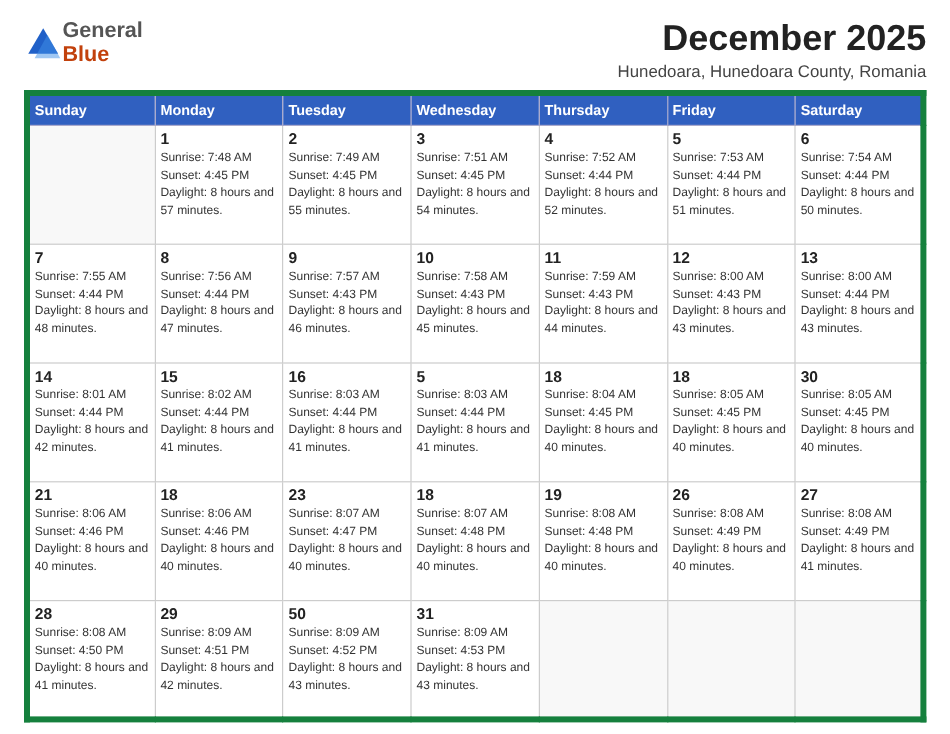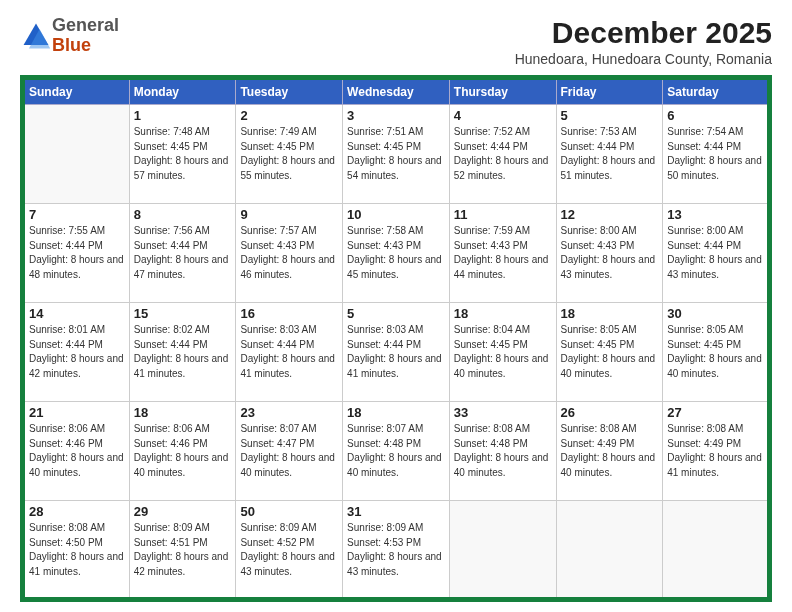--- a/index.html
+++ b/index.html
@@ -320,21 +320,21 @@
       </td>
           <td>
         <div class="day-num">18</div>
         <div class="day-info">
           Sunrise: 8:07 AM<br>
           Sunset: 4:48 PM<br>
           Daylight: 8 hours and 40 minutes.
         </div>
       </td>
           <td>
-        <div class="day-num">33</div>
+        <div class="day-num">19</div>
         <div class="day-info">
           Sunrise: 8:08 AM<br>
           Sunset: 4:48 PM<br>
           Daylight: 8 hours and 40 minutes.
         </div>
       </td>
           <td>
         <div class="day-num">26</div>
         <div class="day-info">
           Sunrise: 8:08 AM<br>

